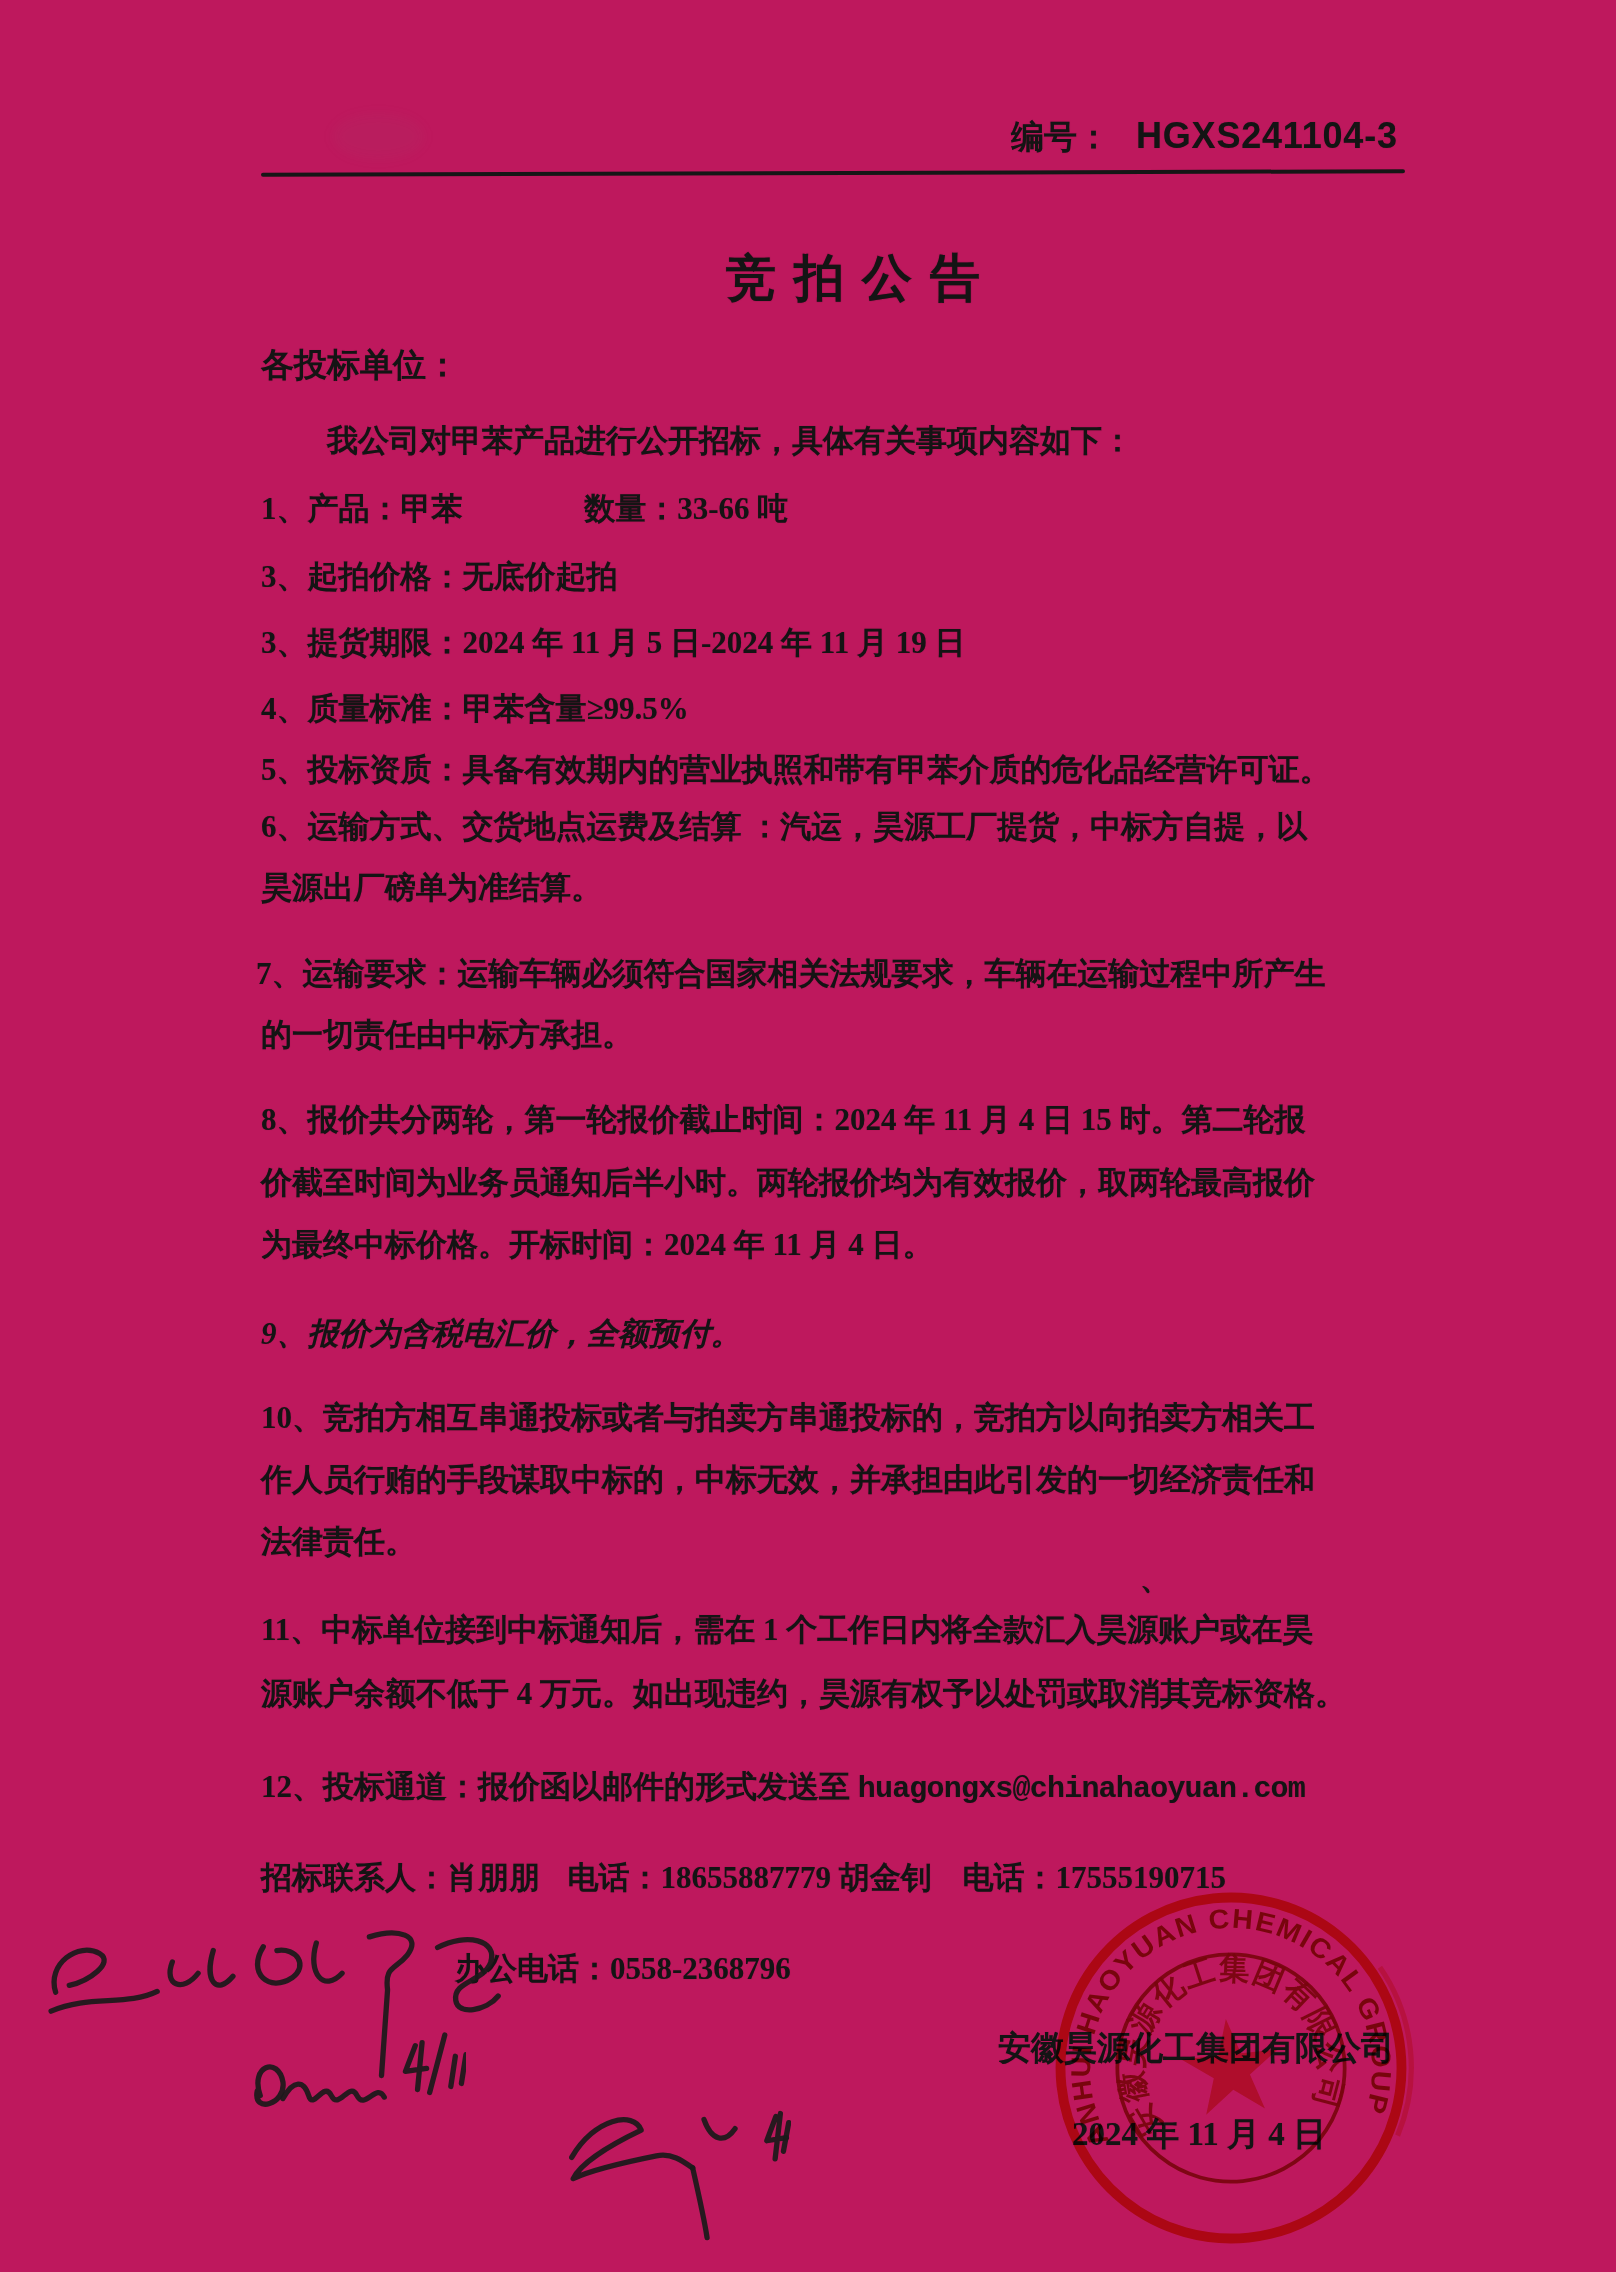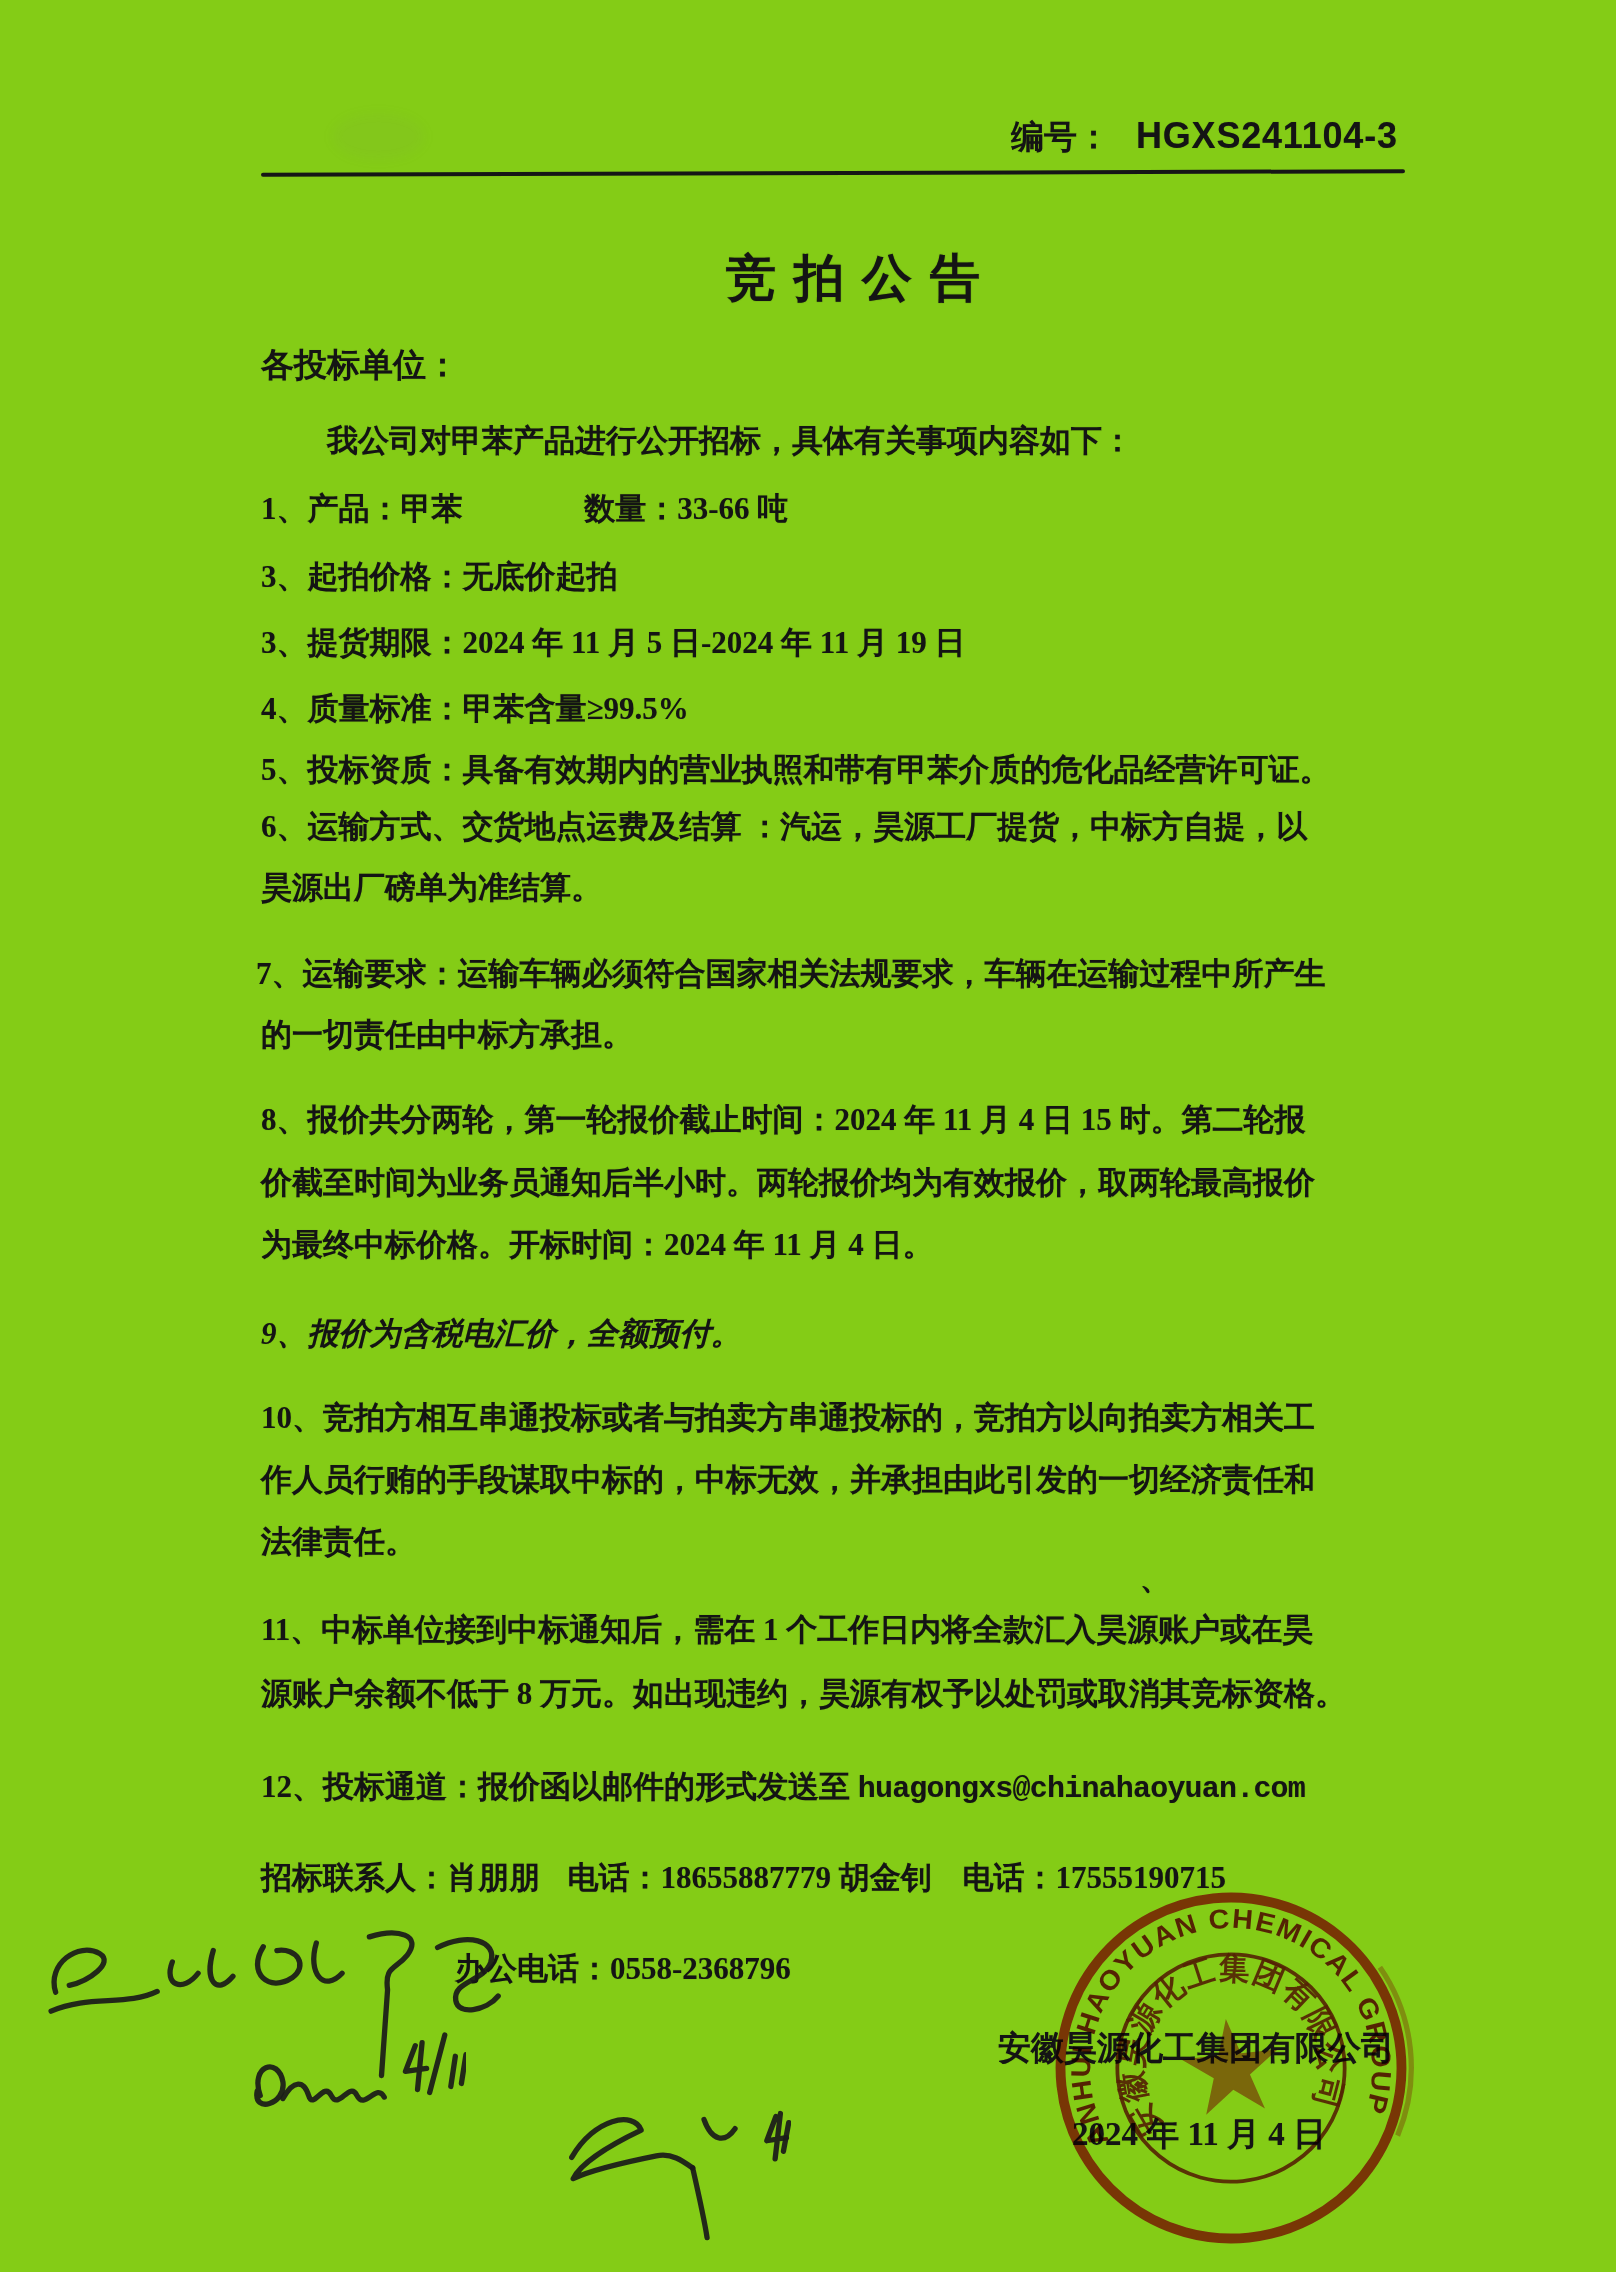--- a/index.html
+++ b/index.html
@@ -1,19 +1,19 @@
 <!DOCTYPE html>
 <html style="font-size:12px"><head>
 <meta charset="utf-8">
 <style>
   * { margin:0; padding:0; box-sizing:border-box; }
   html,body { background:#ffffff; }
   .page {
     position:relative; width:1617px; height:2273px;
-    background:#84cc16; overflow:hidden;
+    background:#be185d; overflow:hidden;
     font-family:"Liberation Serif","DejaVu Serif",serif;
     color:#141414;
   }
   .t {
     position:absolute; white-space:nowrap;
     font-size:31px; font-weight:600; line-height:1.15;
     color:#141414; text-shadow:0 0 0.8px rgba(20,20,20,.35);
   }
   .docnum-label { font-size:33px; font-weight:700; }
   .docnum-code {
@@ -76,21 +76,21 @@
   <div class="t" style="left:261px; top:1017px;">的一切责任由中标方承担。</div>
   <div class="t" style="left:261px; top:1102px;">8、报价共分两轮，第一轮报价截止时间：2024 年 11 月 4 日 15 时。第二轮报</div>
   <div class="t" style="left:261px; top:1165px;">价截至时间为业务员通知后半小时。两轮报价均为有效报价，取两轮最高报价</div>
   <div class="t" style="left:261px; top:1227px;">为最终中标价格。开标时间：2024 年 11 月 4 日。</div>
   <div class="t" style="left:261px; top:1316px;font-style:italic;">9、报价为含税电汇价，全额预付。</div>
   <div class="t" style="left:261px; top:1400px;">10、竞拍方相互串通投标或者与拍卖方串通投标的，竞拍方以向拍卖方相关工</div>
   <div class="t" style="left:261px; top:1462px;">作人员行贿的手段谋取中标的，中标无效，并承担由此引发的一切经济责任和</div>
   <div class="t" style="left:261px; top:1524px;">法律责任。</div>
   <div class="t stray" style="left:1140px; top:1562px;">、</div>
   <div class="t" style="left:261px; top:1612px;">11、中标单位接到中标通知后，需在 1 个工作日内将全款汇入昊源账户或在昊</div>
-  <div class="t" style="left:261px; top:1676px;">源账户余额不低于 8 万元。如出现违约，昊源有权予以处罚或取消其竞标资格。</div>
+  <div class="t" style="left:261px; top:1676px;">源账户余额不低于 4 万元。如出现违约，昊源有权予以处罚或取消其竞标资格。</div>
   <div class="t" style="left:261px; top:1769px;">
     <span>12、投标通道：报价函以邮件的形式发送至 </span><span class="email">huagongxs@chinahaoyuan.com</span>
   </div>
 
   <div class="t" style="left:261px; top:1860px;">
     <span>招标联系人：肖朋朋</span>
     <span style="margin-left:19.7px;">电话：18655887779</span>
     <span style="">胡金钊</span>
     <span style="margin-left:23px;">电话：17555190715</span>
   </div>

